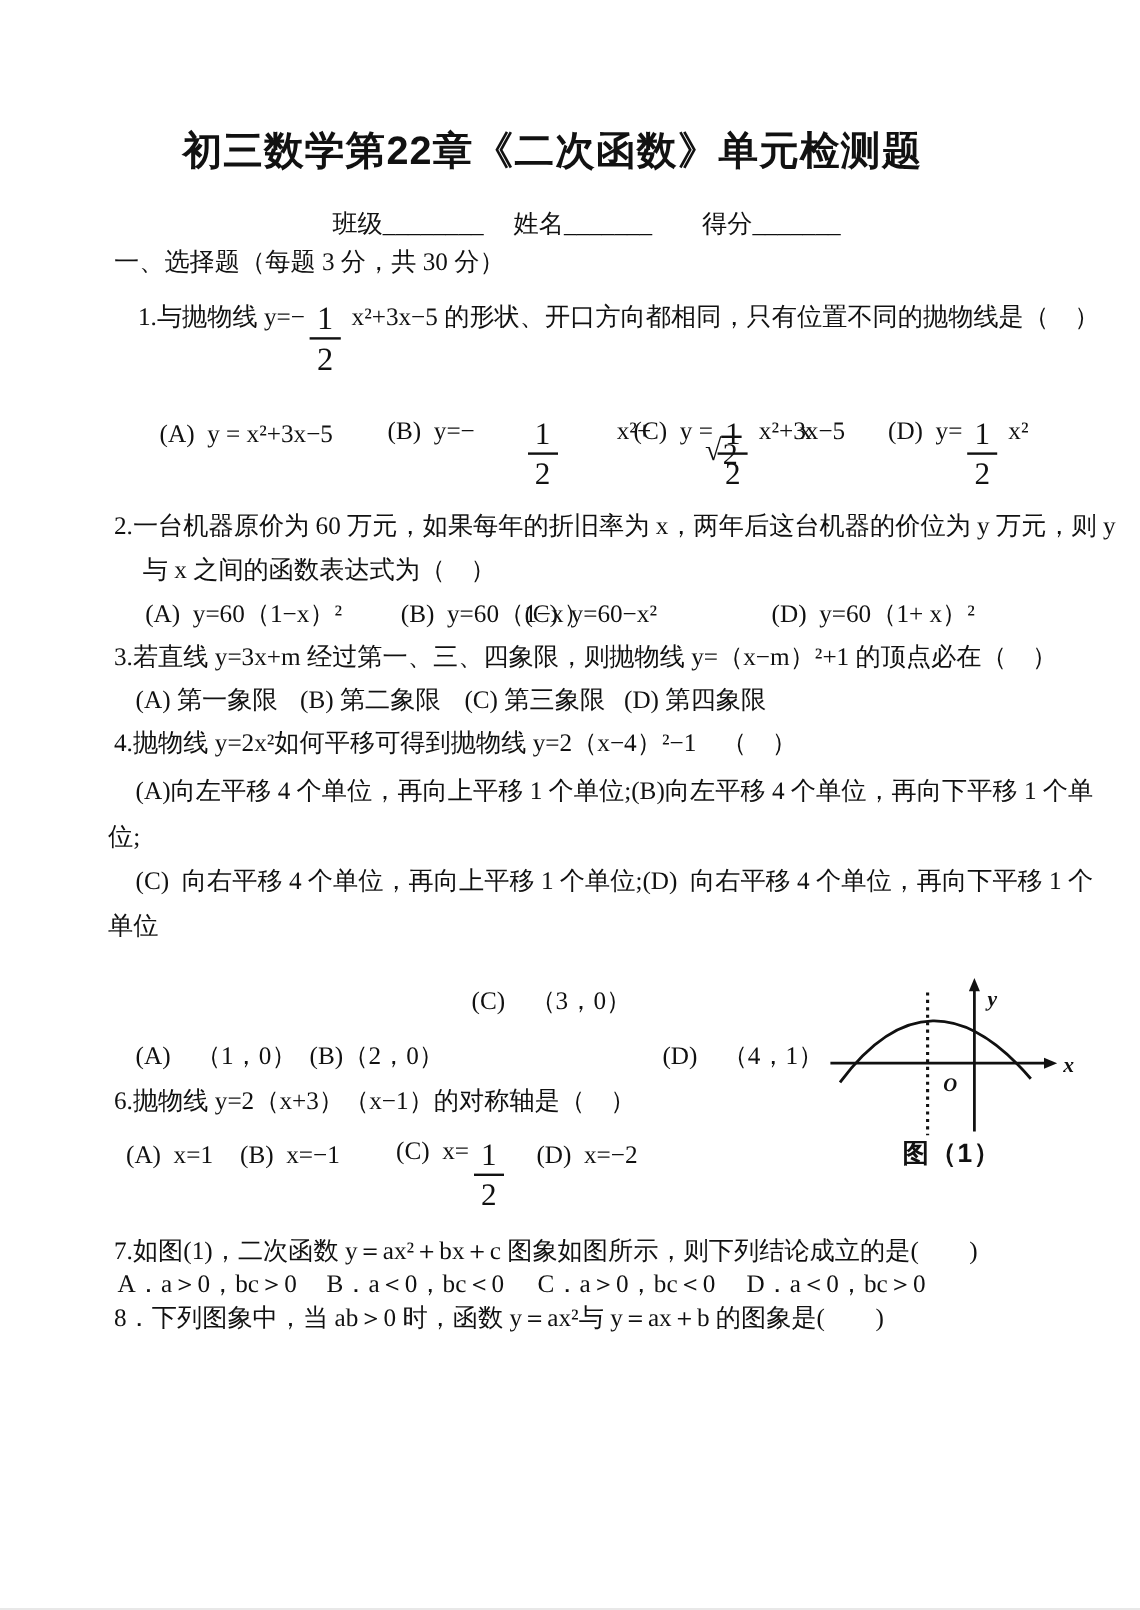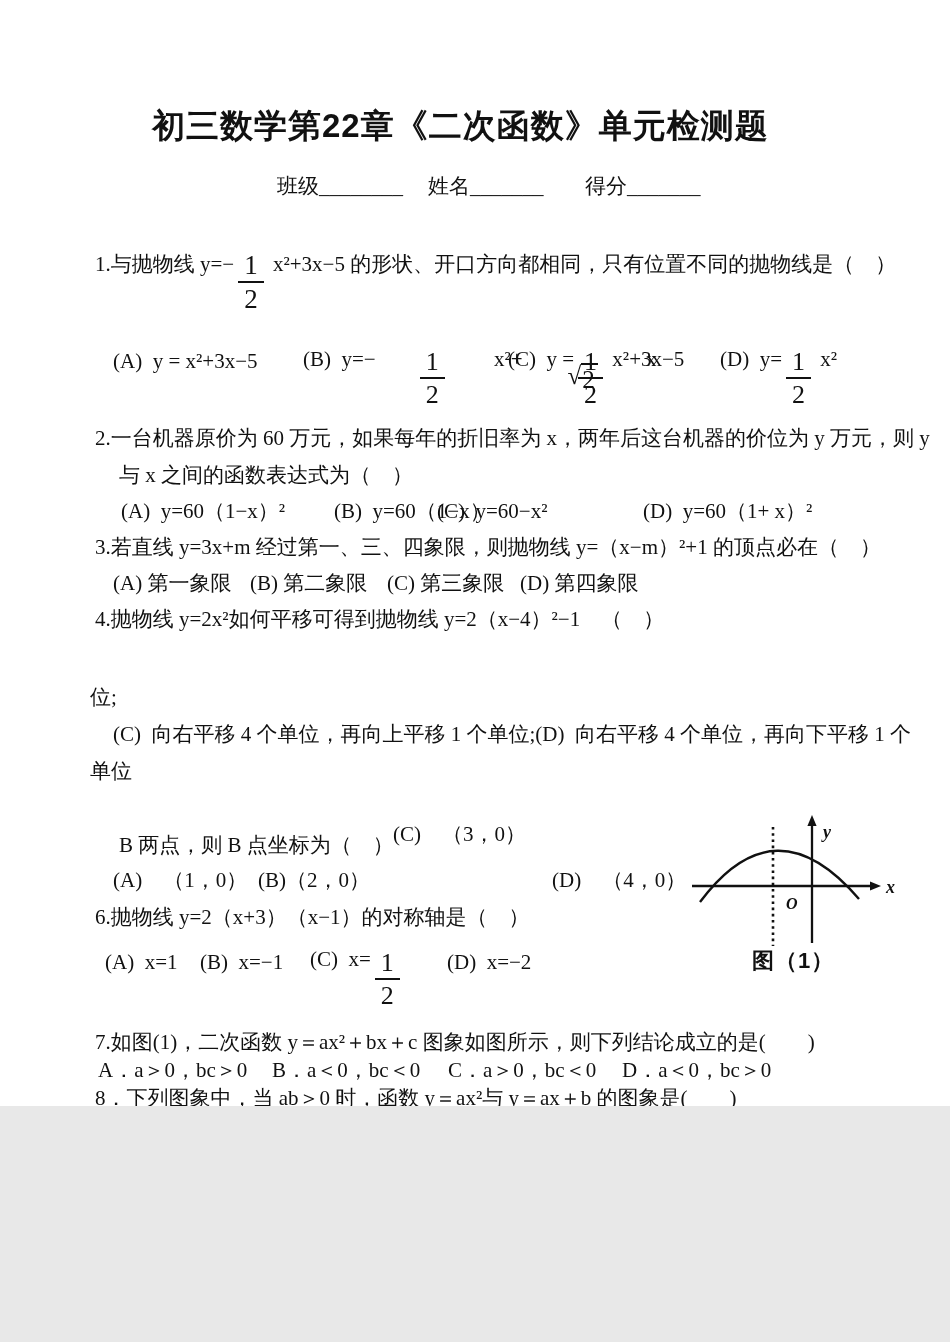--- a/index.html
+++ b/index.html
@@ -1,26 +1,26 @@
 <!DOCTYPE html>
 <html><head>
 <meta charset="utf-8">
 <style>
   html,body { margin:0; padding:0; background:#e8e8e8; }
   .page {
-    position:relative; width:950px; height:1106px; margin:0 auto;
+    position:relative; width:950px; height:1340px; margin:0 auto;
     background:#ffffff; color:#111;
     font-family:"Liberation Serif","DejaVu Serif",serif;
     overflow:hidden;
   }
   .line {
     position:absolute; white-space:pre;
     font-size:21px; line-height:28px; color:#111;
   }
-  .row { display:flex; align-items:flex-start; }
+  .row { display:flex; align-items:flex-start;margin-left:20px; }
   .doc-title {
     position:absolute; left:152px; top:106px;
     font-family:"Liberation Sans","DejaVu Sans",sans-serif;
     font-weight:bold; font-size:33px; line-height:40px; letter-spacing:1px;
     white-space:pre;
   }
   .hdr { position:absolute; top:172px; font-size:21px; white-space:pre;margin-left:40px; }
   .frac {
     display:inline-flex; flex-direction:column; align-items:center;
     line-height:1; font-size:27px; margin:0 4px;
@@ -55,20 +55,21 @@
 <body>
 
 <div class="page">
 
   <div class="doc-title">初三数学第22章《二次函数》单元检测题</div>
 
   <span class="hdr" style="left:237px;">班级________</span>
   <span class="hdr" style="left:388px;">姓名_______</span>
   <span class="hdr" style="left:545px;">得分_______</span>
 
+  <div class="line" style="left:95px; top:204px;">一、选择题（每题 3 分，共 30 分）</div>
 
   <div class="line row" style="left:95px; top:250px;">
     <span>1.与抛物线 y=−</span>
     <span class="frac fm">
       <span class="fr-num">1</span>
       <span class="fr-den">2</span>
     </span>
     <span> x²+3x−5 的形状、开口方向都相同，只有位置不同的抛物线是（　）</span>
   </div>
 
@@ -107,29 +108,29 @@
   <span class="line" style="left:437px; top:497px;">(C)  y=60−x²</span>
   <span class="line" style="left:643px; top:497px;">(D)  y=60（1+ x）²</span>
 
   <div class="line" style="left:95px; top:533px;">3.若直线 y=3x+m 经过第一、三、四象限，则抛物线 y=（x−m）²+1 的顶点必在（　）</div>
   <span class="line" style="left:113px; top:569px;">(A) 第一象限</span>
   <span class="line" style="left:250px; top:569px;">(B) 第二象限</span>
   <span class="line" style="left:387px; top:569px;">(C) 第三象限</span>
   <span class="line" style="left:520px; top:569px;">(D) 第四象限</span>
 
   <div class="line" style="left:95px;  top:605px;">4.抛物线 y=2x²如何平移可得到抛物线 y=2（x−4）²−1　（　）</div>
+  <div class="line" style="left:113px; top:645px;">(A)向左平移 4 个单位，再向上平移 1 个单位;(B)向左平移 4 个单位，再向下平移 1 个单</div>
   <div class="line" style="left:90px;  top:683px;">位;</div>
   <div class="line" style="left:113px; top:720px;">(C)  向右平移 4 个单位，再向上平移 1 个单位;(D)  向右平移 4 个单位，再向下平移 1 个</div>
   <div class="line" style="left:90px;  top:757px;">单位</div>
 
-  <div class="line" style="left:119px; top:831px;">B 两点，则 B 点坐标为（　）</div>
   <span class="line" style="left:113px; top:866px;">(A)　（1，0）</span>
   <span class="line" style="left:258px; top:866px;">(B)（2，0）</span>
   <span class="line" style="left:393px; top:820px;">(C)　（3，0）</span>
-  <span class="line" style="left:552px; top:866px;">(D)　（4，0）</span>
+  <span class="line" style="left:552px; top:866px;">(D)　（4，1）</span>
 
   <div class="line" style="left:95px; top:903px;">6.抛物线 y=2（x+3）（x−1）的对称轴是（　）</div>
   <span class="line" style="left:105px; top:948px;">(A)  x=1</span>
   <span class="line" style="left:200px; top:948px;">(B)  x=−1</span>
   <div class="line row" style="left:310px; top:945px;">
     <span>(C)  x=</span>
     <span class="frac f6">
       <span class="fr-num">1</span>
       <span class="fr-den">2</span>
     </span>

